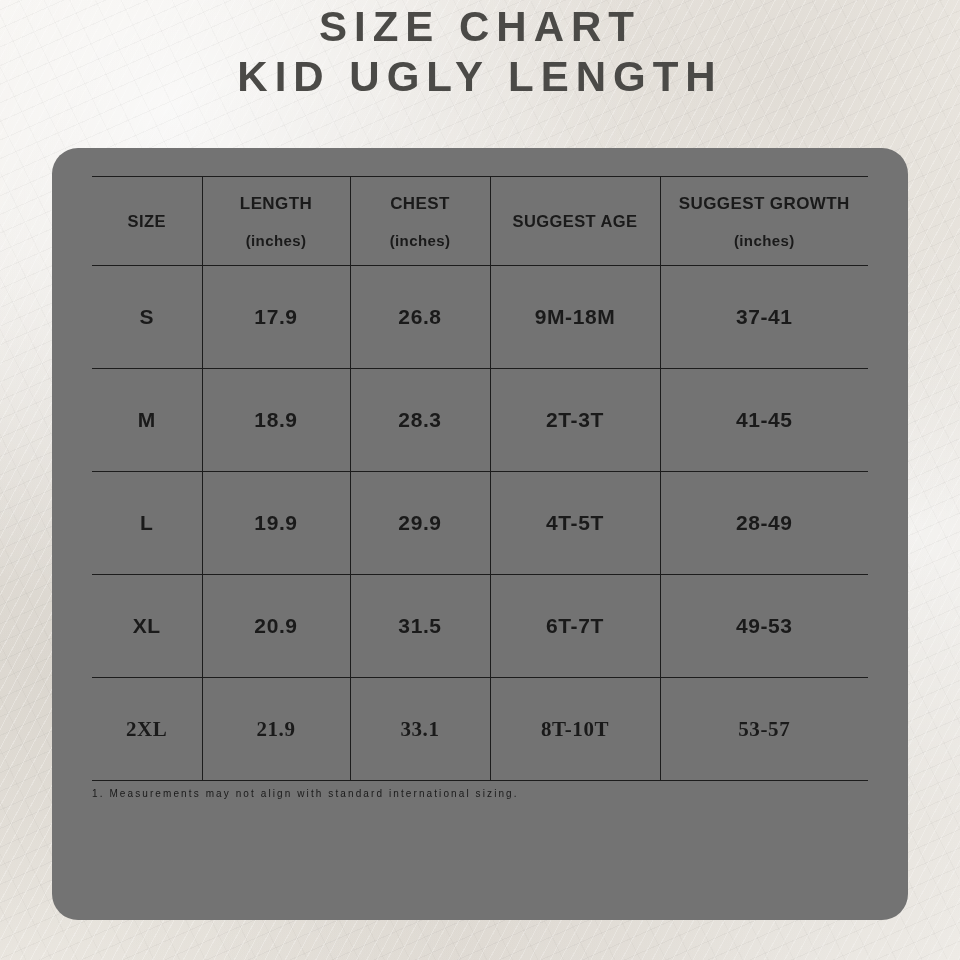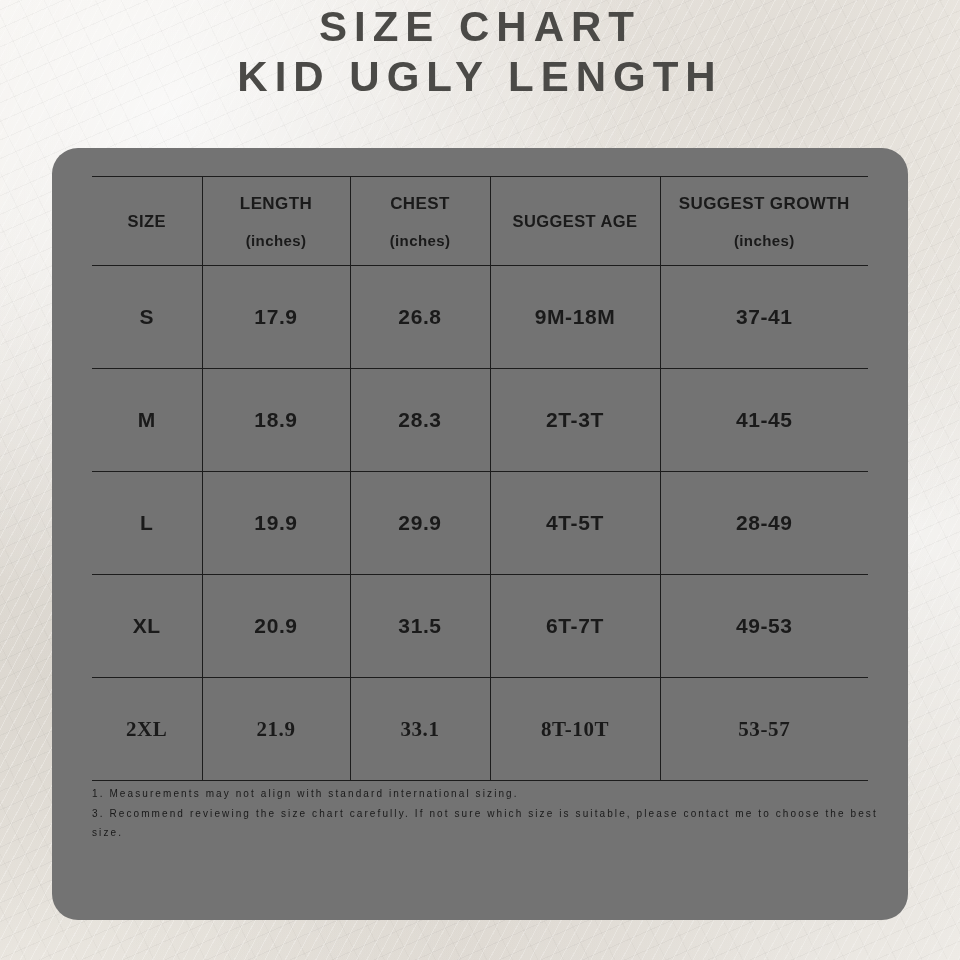--- a/index.html
+++ b/index.html
@@ -235,17 +235,16 @@
             <td>33.1</td>
             <td>8T-10T</td>
             <td>53-57</td>
           </tr>
         </tbody>
       </table>
     </div>
 
     <div class="notes">
       <span class="note-row">1. Measurements may not align with standard international sizing.</span>
-      <span class="note-row">3. Recommend reviewing the size chart carefully. If not sure which size is suitable, please contact me to choose the best size.</span>
     </div>
 
   </div>
 </div>
 
 </body></html>

